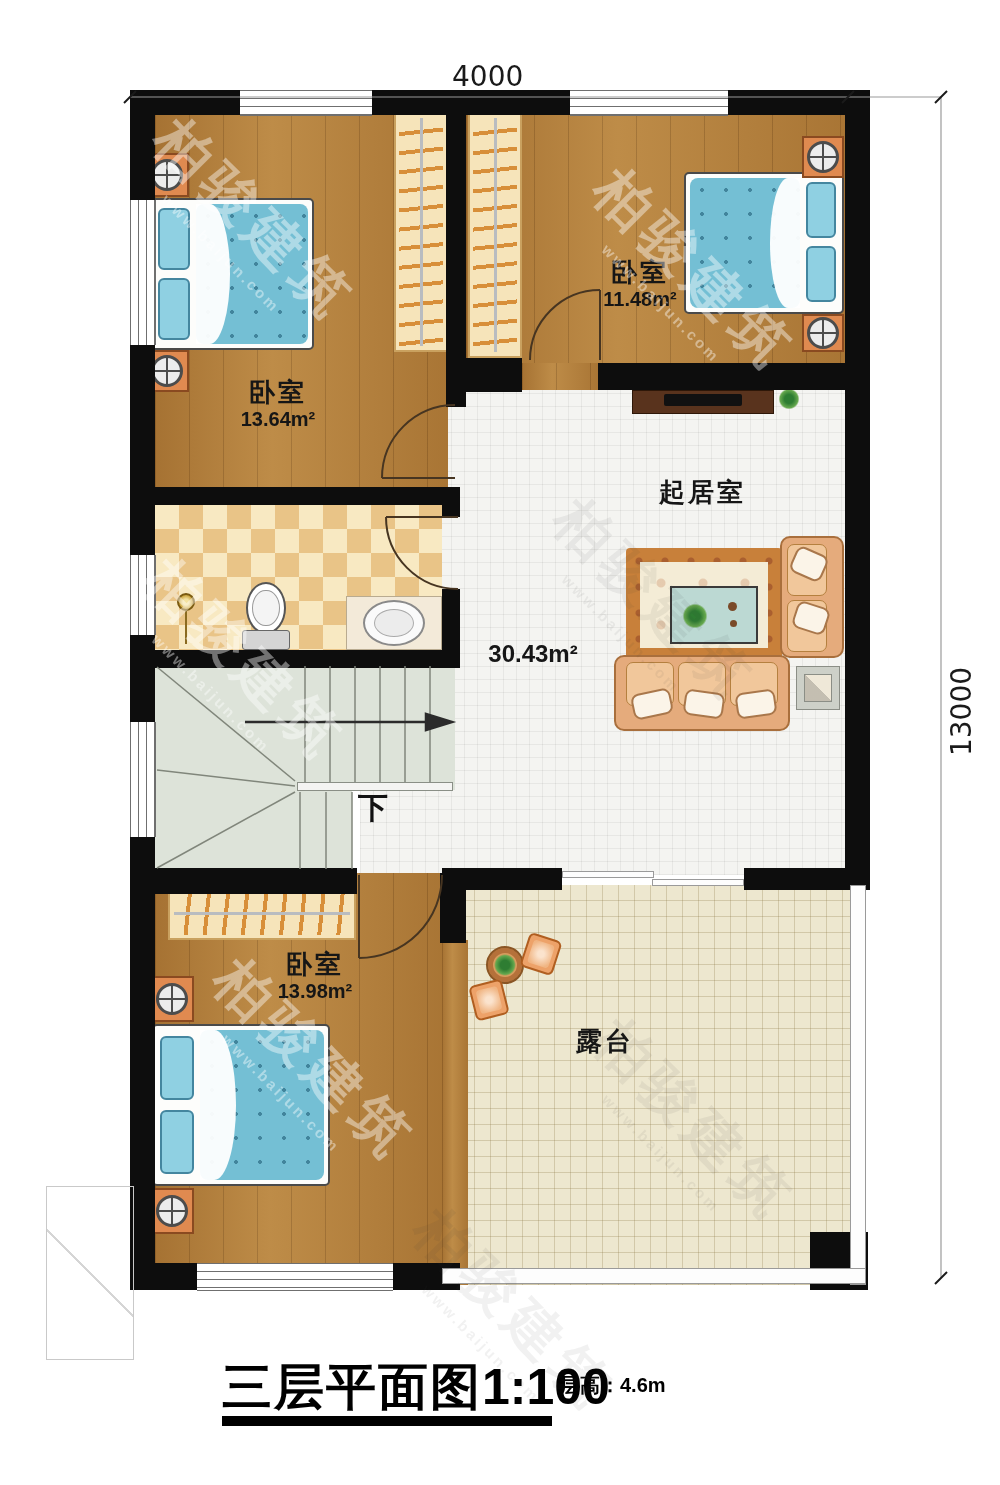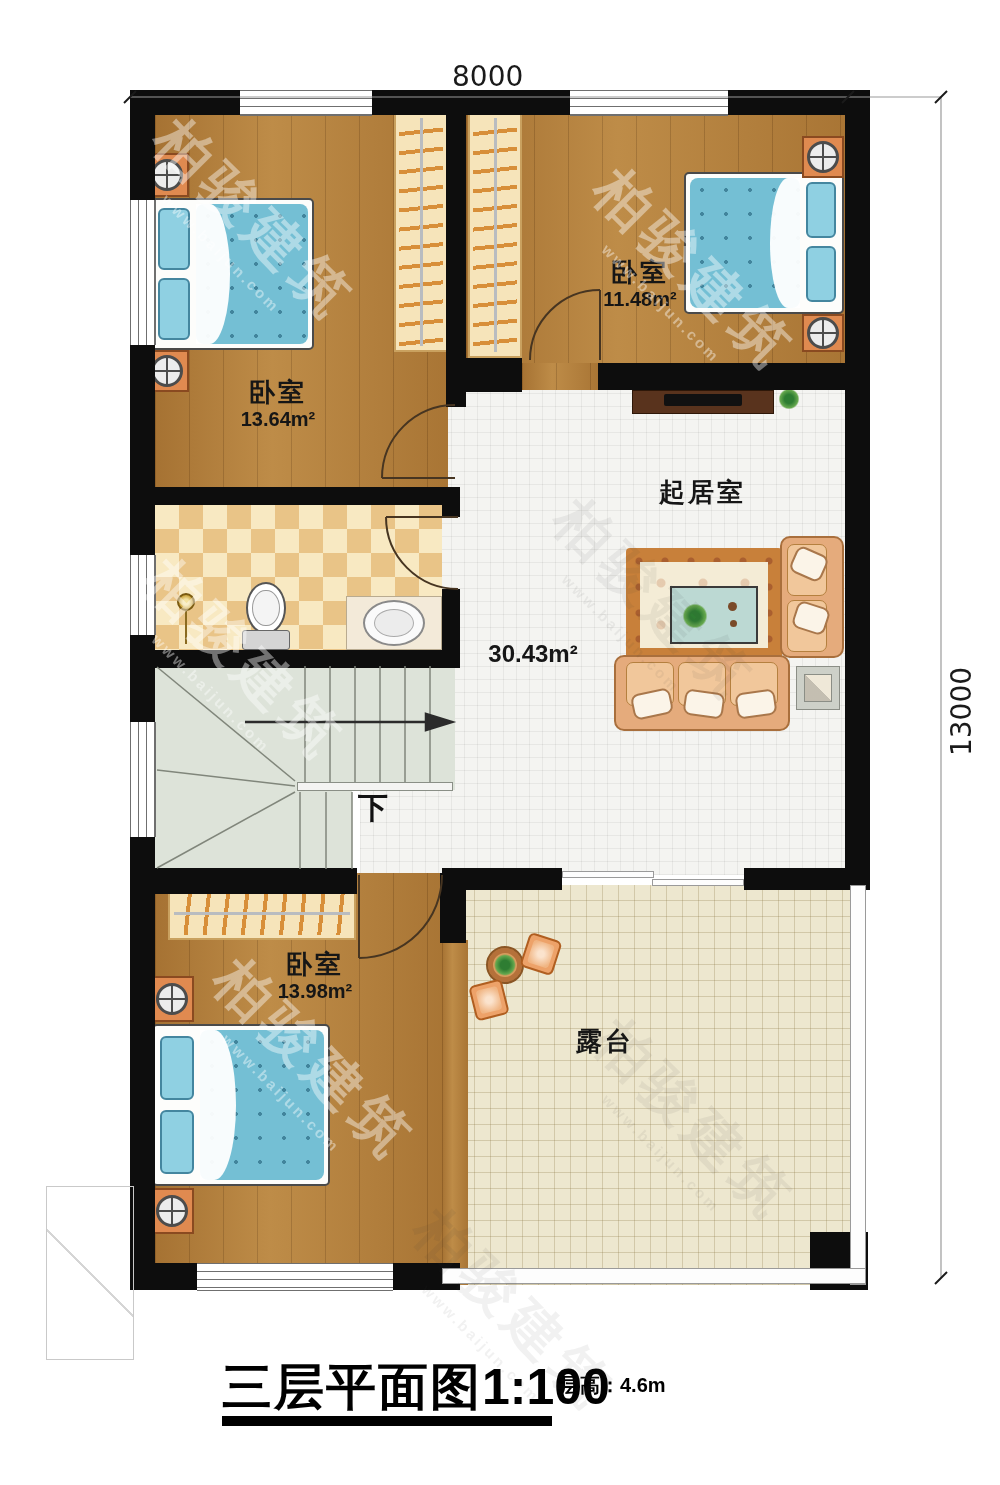--- a/index.html
+++ b/index.html
@@ -299,21 +299,21 @@
   </div>
   <div class="abs room-label" style="left:235px;top:950px;width:160px;">
     <span class="rname">卧室</span>
     <span class="rarea">13.98m²</span>
   </div>
   <div class="abs room-label" style="left:540px;top:1027px;width:130px;">
     <span class="rname">露台</span>
   </div>
   <div class="abs downlabel" style="left:358px;top:788px;">下</div>
 
-  <div class="abs dimtext" style="left:452px;top:60px;">8000</div>
+  <div class="abs dimtext" style="left:452px;top:60px;">4000</div>
   <div class="abs dimtext" style="left:906px;top:695px;width:110px;text-align:center;transform:rotate(-90deg);transform-origin:center;">13000</div>
 
   <div class="abs" style="left:222px;top:1362px;">
     <div class="titleblock">
       <span class="maintitle">三层平面图</span>
         <span class="titlescale">1:100</span>
     </div>
     <div class="title-underline" style="width:330px;height:10px;margin-top:4px;"></div>
   </div>
   <div class="abs tb-right" style="left:560px;top:1370px;">

